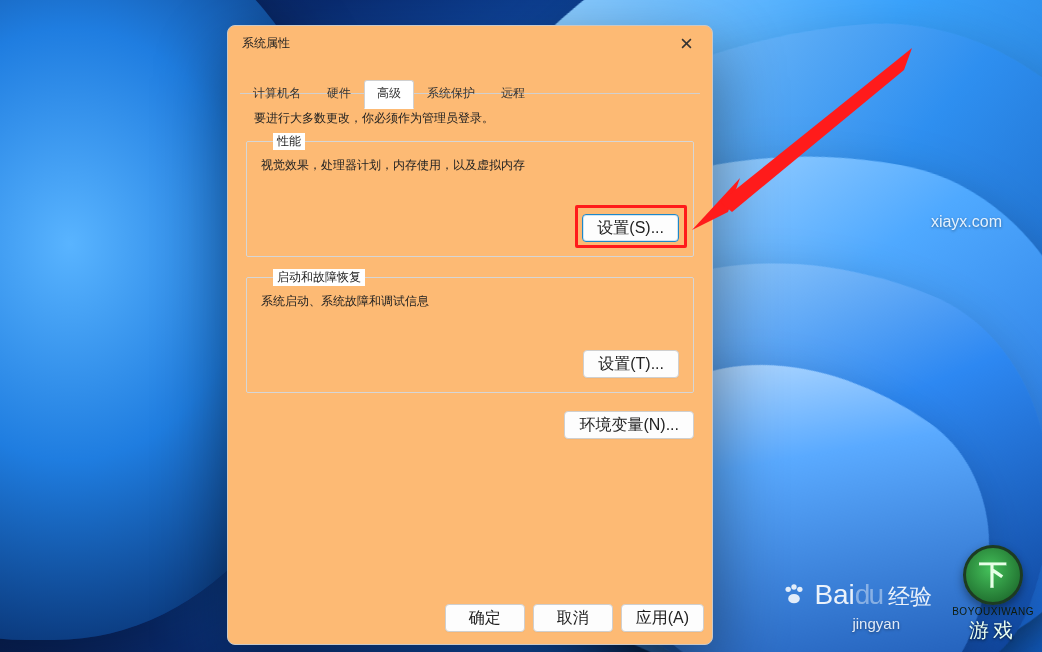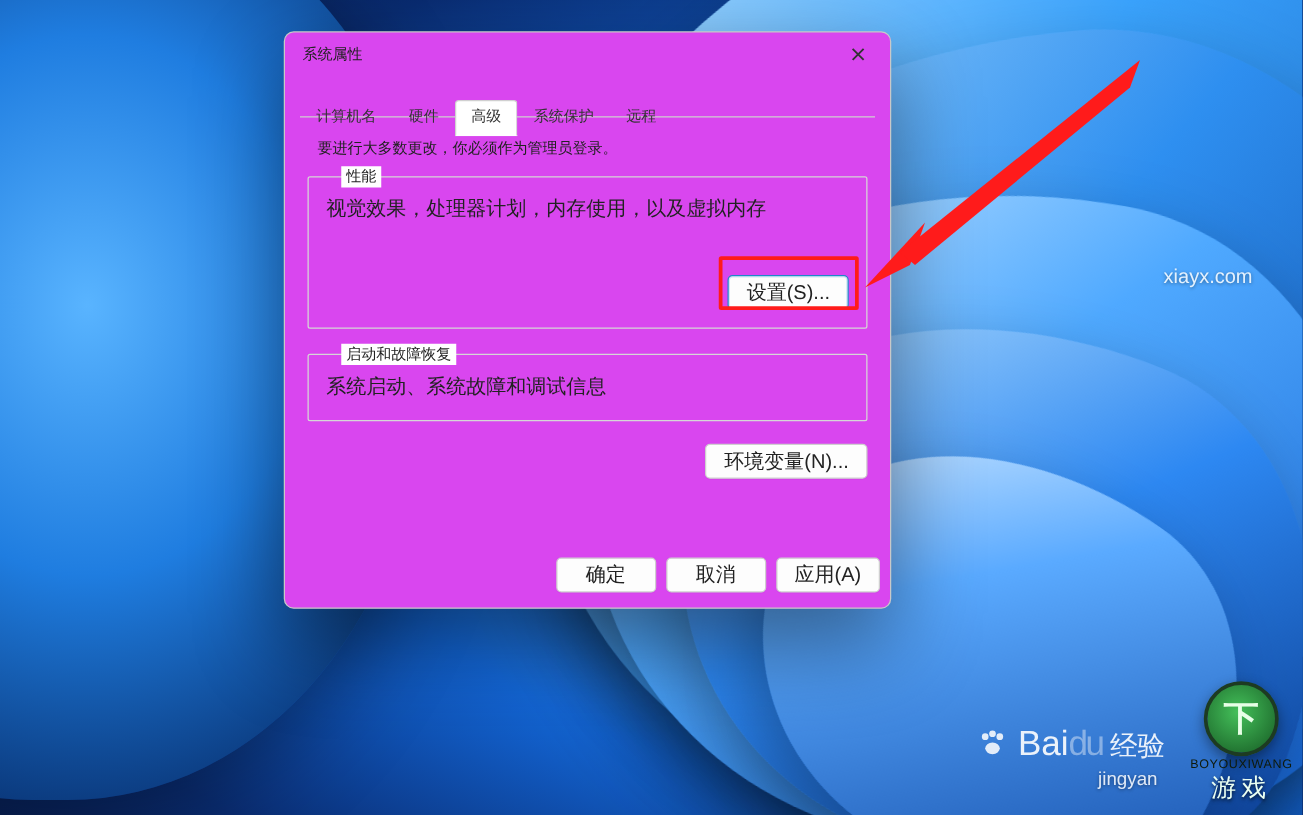--- a/index.html
+++ b/index.html
@@ -12,39 +12,39 @@
   }
   .petal { position: absolute; border-radius: 60% 40% 55% 45% / 50% 60% 40% 50%; filter: blur(0.5px); }
   .p1 { width: 900px; height: 700px; right: -260px; top: -120px; background: linear-gradient(135deg,#bfe6ff 0%, #3aa4ff 45%, #0a4aa8 100%); transform: rotate(-18deg); box-shadow: 0 30px 80px rgba(0,0,0,.35); }
   .p2 { width: 760px; height: 620px; right: -150px; top: 30px; background: linear-gradient(135deg,#a8dcff 0%, #2e8ff0 45%, #083c96 100%); transform: rotate(-5deg); box-shadow: 0 28px 70px rgba(0,0,0,.3); }
   .p3 { width: 640px; height: 530px; right: -70px; top: 150px; background: linear-gradient(135deg,#d7efff 0%, #4fa9ff 40%, #0a55c8 100%); transform: rotate(10deg); box-shadow: 0 26px 60px rgba(0,0,0,.35); }
   .p4 { width: 520px; height: 430px; right: -20px; top: 260px; background: linear-gradient(135deg,#bfe6ff 0%, #2d88f2 45%, #052e7e 100%); transform: rotate(22deg); box-shadow: 0 24px 55px rgba(0,0,0,.3); }
   .p5 { width: 400px; height: 330px; right: 40px; top: 370px; background: linear-gradient(135deg,#e6f4ff 0%, #5aaaff 35%, #0a3f9c 100%); transform: rotate(35deg); box-shadow: 0 20px 50px rgba(0,0,0,.25); }
   .leftblob { width: 600px; height: 720px; left: -260px; top: -80px; background: radial-gradient(60% 60% at 55% 45%, #59b4ff 0%, #1f7de0 50%, #08306f 100%); border-radius: 55% 45% 50% 50%; box-shadow: 0 20px 70px rgba(0,0,0,.35); }
 
   
-  .dialog { position: absolute; left: 227px; top: 25px; width: 486px; height: 462px; background: #d946ef; border: 1px solid #c8c8c8; border-radius: 8px; box-shadow: 0 28px 70px rgba(0,0,0,.45); display: flex; flex-direction: column; }
+  .dialog { position: absolute; left: 227px; top: 25px; width: 486px; height: 620px; background: #fdba74; border: 1px solid #c8c8c8; border-radius: 8px; box-shadow: 0 28px 70px rgba(0,0,0,.45); display: flex; flex-direction: column; }
   .titlebar { display: flex; align-items: center; justify-content: space-between; height: 34px; padding: 0 8px 0 14px; }
   .titlebar .title { font-size: 12px; color: #222; }
   .closebtn { width: 36px; height: 26px; display: flex; align-items: center; justify-content: center; border-radius: 4px; cursor: pointer; }
   .closebtn svg { width: 11px; height: 11px; stroke: #333; stroke-width: 1.4; }
 
   .body { flex: 1; padding: 4px 12px 10px 12px; display: flex; flex-direction: column; }
 
   
   .tabs { display: flex; position: relative; border-bottom: 1px solid #d0d0d0; margin-bottom: 6px; }
   .tab { padding: 4px 12px 6px; border: 1px solid transparent; border-bottom: none; margin-right: 0; font-size: 12px; color: #333; cursor: pointer; position: relative; top: 16px; background: transparent; }
   .tab.active { background: #fff; border-color: #d0d0d0; border-bottom: 1px solid #fff; border-radius: 3px 3px 0 0; }
 
   .notice { padding: 10px 10px 12px 14px; font-size: 12px; color: #222; }
 
   
   .groupbox { border: 1px solid #d6d6d6; border-radius: 2px; margin: 8px 6px 12px 6px; padding: 14px 14px 14px 14px; position: relative; }
   .groupbox .legend { position: absolute; top: -9px; left: 26px; background: #fff; padding: 0 4px; font-size: 12px; color: #222; }
-  .group-desc { font-size: 16px; color: #222; line-height: 1.5; }
+  .group-desc { font-size: 12px; color: #222; line-height: 1.5; }
   .grp-row { display: flex; justify-content: flex-end; margin-top: 40px; }
   .btn { min-width: 84px; height: 28px; padding: 0 14px; border: 1px solid #cfcfcf; border-radius: 4px; background: #fdfdfd; font-size: 16px; color: #222; cursor: pointer; box-shadow: 0 1px 0 rgba(0,0,0,.02); }
   .btn.highlight { border: 1px solid #1e88c9; box-shadow: 0 0 0 1px #1e88c933 inset; }
 
   .env-row { display: flex; justify-content: flex-end; margin: 6px 6px 0 6px; }
 
   .footer { display: flex; justify-content: flex-end; gap: 8px; padding: 10px 8px 12px; }
   .footer .btn { min-width: 80px; }
 
   
@@ -101,20 +101,23 @@
       <div class="group-desc">视觉效果，处理器计划，内存使用，以及虚拟内存</div>
       <div class="grp-row">
         <button class="btn highlight">设置(S)...</button>
       </div>
     </div>
 
 
     <div class="groupbox">
       <span class="legend">启动和故障恢复</span>
       <div class="group-desc">系统启动、系统故障和调试信息</div>
+      <div class="grp-row">
+        <button class="btn">设置(T)...</button>
+      </div>
     </div>
 
     <div class="env-row">
       <button class="btn" style="min-width:110px;">环境变量(N)...</button>
     </div>
   </div>
 
   <div class="footer">
     <button class="btn">确定</button>
     <button class="btn">取消</button>
@@ -135,19 +138,19 @@
   <span class="paw">
     <svg viewBox="0 0 24 24">
         <circle cx="7" cy="8" r="2.3"></circle>
         <circle cx="12" cy="6" r="2.3"></circle>
         <circle cx="17" cy="8" r="2.3"></circle>
         <ellipse cx="12" cy="16" rx="5" ry="4"></ellipse>
       </svg>
   </span>
   <span class="txt"><span>Bai</span><span style="opacity:.45; letter-spacing:-2px;">du</span><span style="font-size:22px; margin-left:6px;">经验</span></span>
 </div>
-<div class="wm2" style="right:116px;">jingyan</div>
+<div class="wm2" style="right:142px;">jingyan</div>
 
 <div class="ylogo">
   <div class="circle">下</div>
   <div class="t1">BOYOUXIWANG</div>
   <div class="t2">游戏</div>
 </div>
 
 </body></html>

